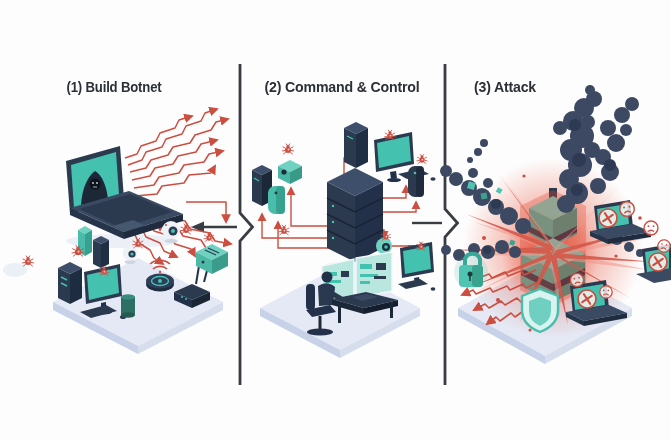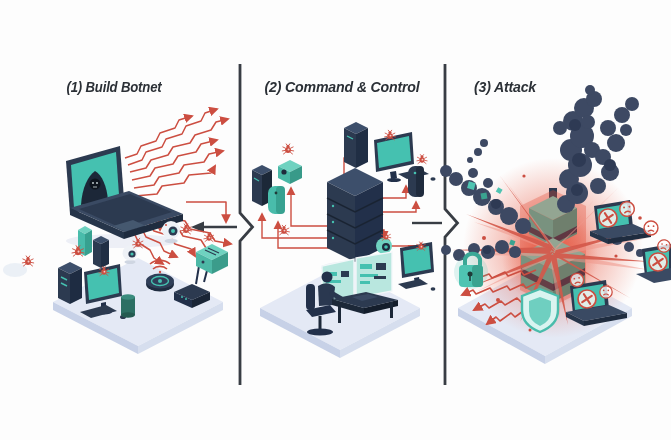--- a/index.html
+++ b/index.html
@@ -1,17 +1,17 @@
 <!DOCTYPE html>
 <html><head>
 <meta charset="utf-8">
 <style>
   html,body{margin:0;padding:0;background:#ffffff;}
   .stage{position:relative;width:671px;height:440px;background:#fdfdfd;overflow:hidden;
-         font-family:"Liberation Sans", sans-serif;font-style:italic;}
+         font-family:"Liberation Sans", sans-serif;}
   svg{display:block}
   .panel-title{font-family:"Liberation Sans", sans-serif;font-weight:700;fill:#2b3036;
                letter-spacing:-0.2px;}
 </style>
 </head>
 <body>
 
 <div class="stage">
 <svg width="671" height="448" viewBox="0 0 671 448" xmlns="http://www.w3.org/2000/svg">
 

